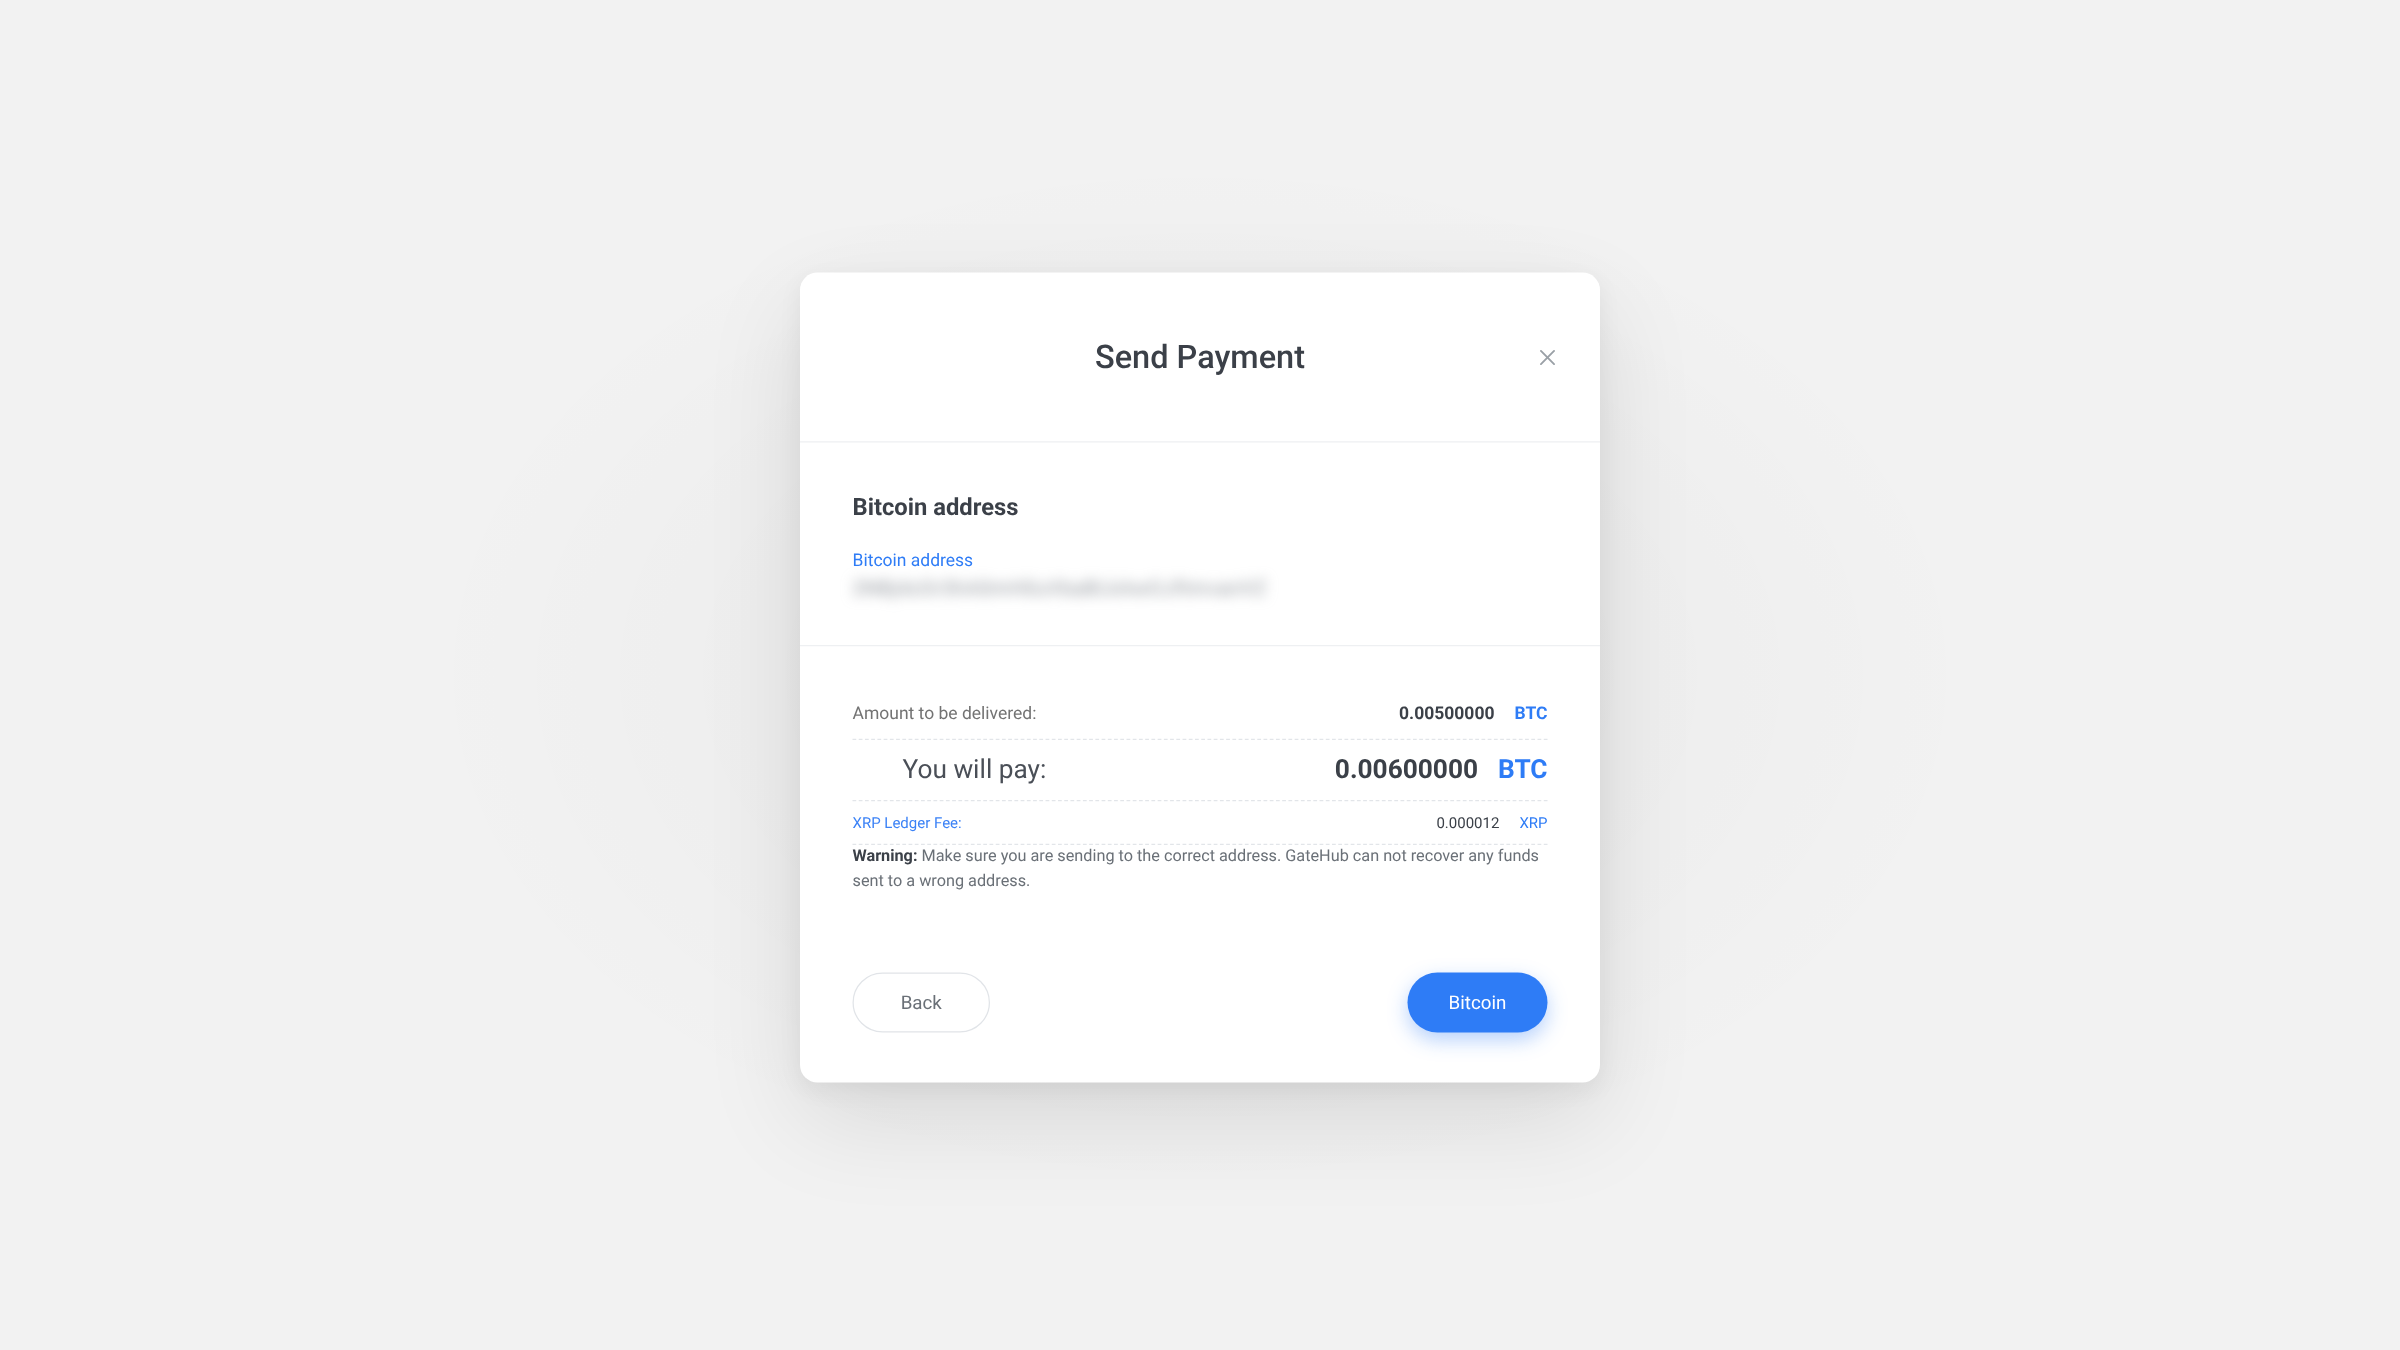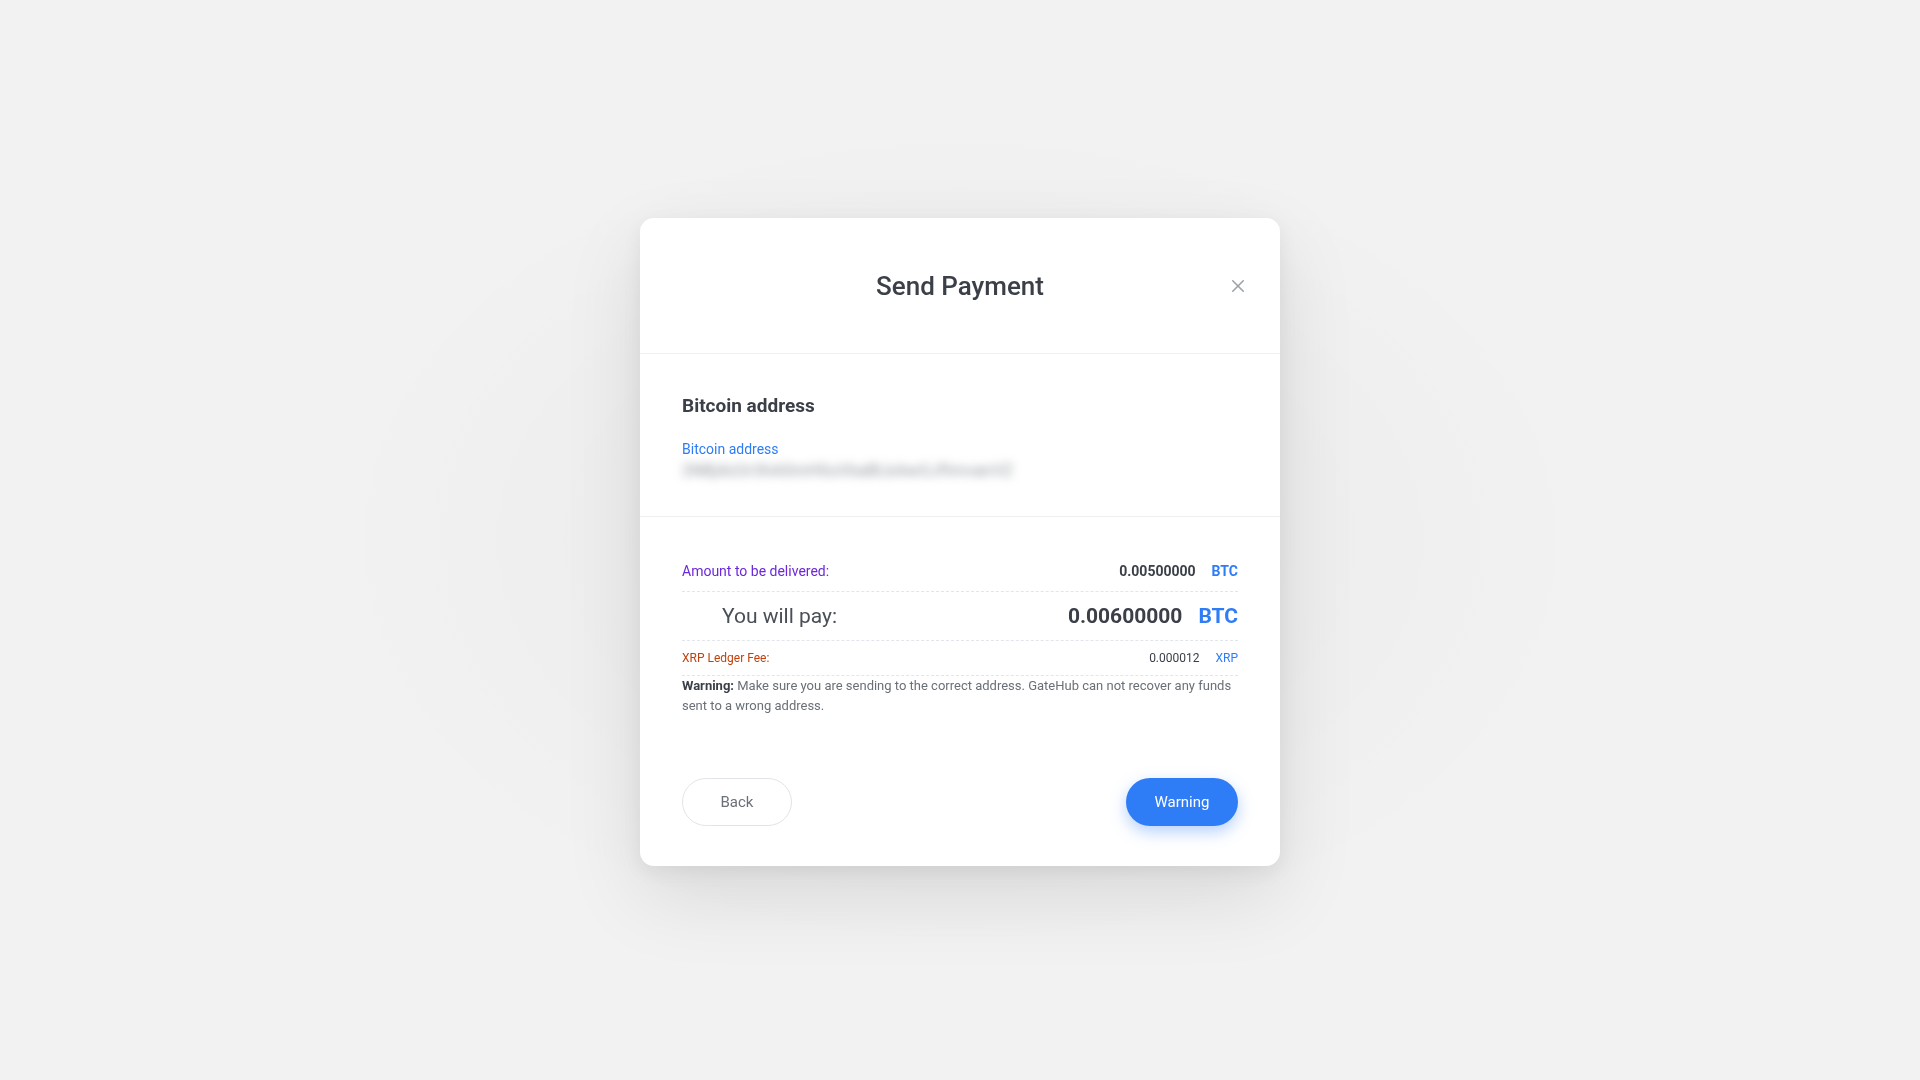--- a/index.html
+++ b/index.html
@@ -81,30 +81,30 @@
     padding: 34px 42px 34px 42px;
   }
   .row {
     display: flex;
     justify-content: space-between;
     align-items: baseline;
     padding: 12px 0;
     border-bottom: 1px dashed #e2e5e9;
   }
   .row:last-of-type { border-bottom: 1px dashed #e2e5e9; }
-  .row-label { color: #6d28d9; }
+  .row-label { color: #737373; }
   .row-value { color: #3b4048; font-weight: 700; }
   .row-value .cur { color: #2e7cf6; font-weight: 700; margin-left: 16px; }
   .row.small .row-label { font-size: 14px; }
   .row.small .row-value { font-size: 14px; }
   .row.big .row-label { font-size: 21px; color: #4a4f57; font-weight: 400; margin-left: 40px; }
   .row.big .row-value { font-size: 21px; }
   .row.big .row-value .cur { font-size: 21px; }
   .row.tiny { padding: 10px 0; }
-  .row.tiny .row-label { font-size: 12px; color: #c2410c; }
+  .row.tiny .row-label { font-size: 12px; color: #3b82f6; }
   .row.tiny .row-value { font-size: 12px; font-weight: 400; color: #3b4048; }
   .row.tiny .row-value .cur { font-size: 12px; font-weight: 400; }
   .warning {
     font-size: 13px;
     line-height: 1.55;
     color: #6a7077;
   }
   .warning b { color: #3b4048; font-weight: 700; }
   .footer {
     display: flex;
@@ -190,17 +190,17 @@
       <span>Make sure you are sending to the correct address. GateHub can not recover any funds sent to a wrong address.</span>
     </div>
 
   </div>
 
   <div class="footer">
     <div class="btn btn-back">
       <span>Back</span>
     </div>
     <div class="btn btn-confirm">
-      <span>Warning</span>
+      <span>Bitcoin</span>
     </div>
   </div>
 
 </div>
 
 </body></html>

